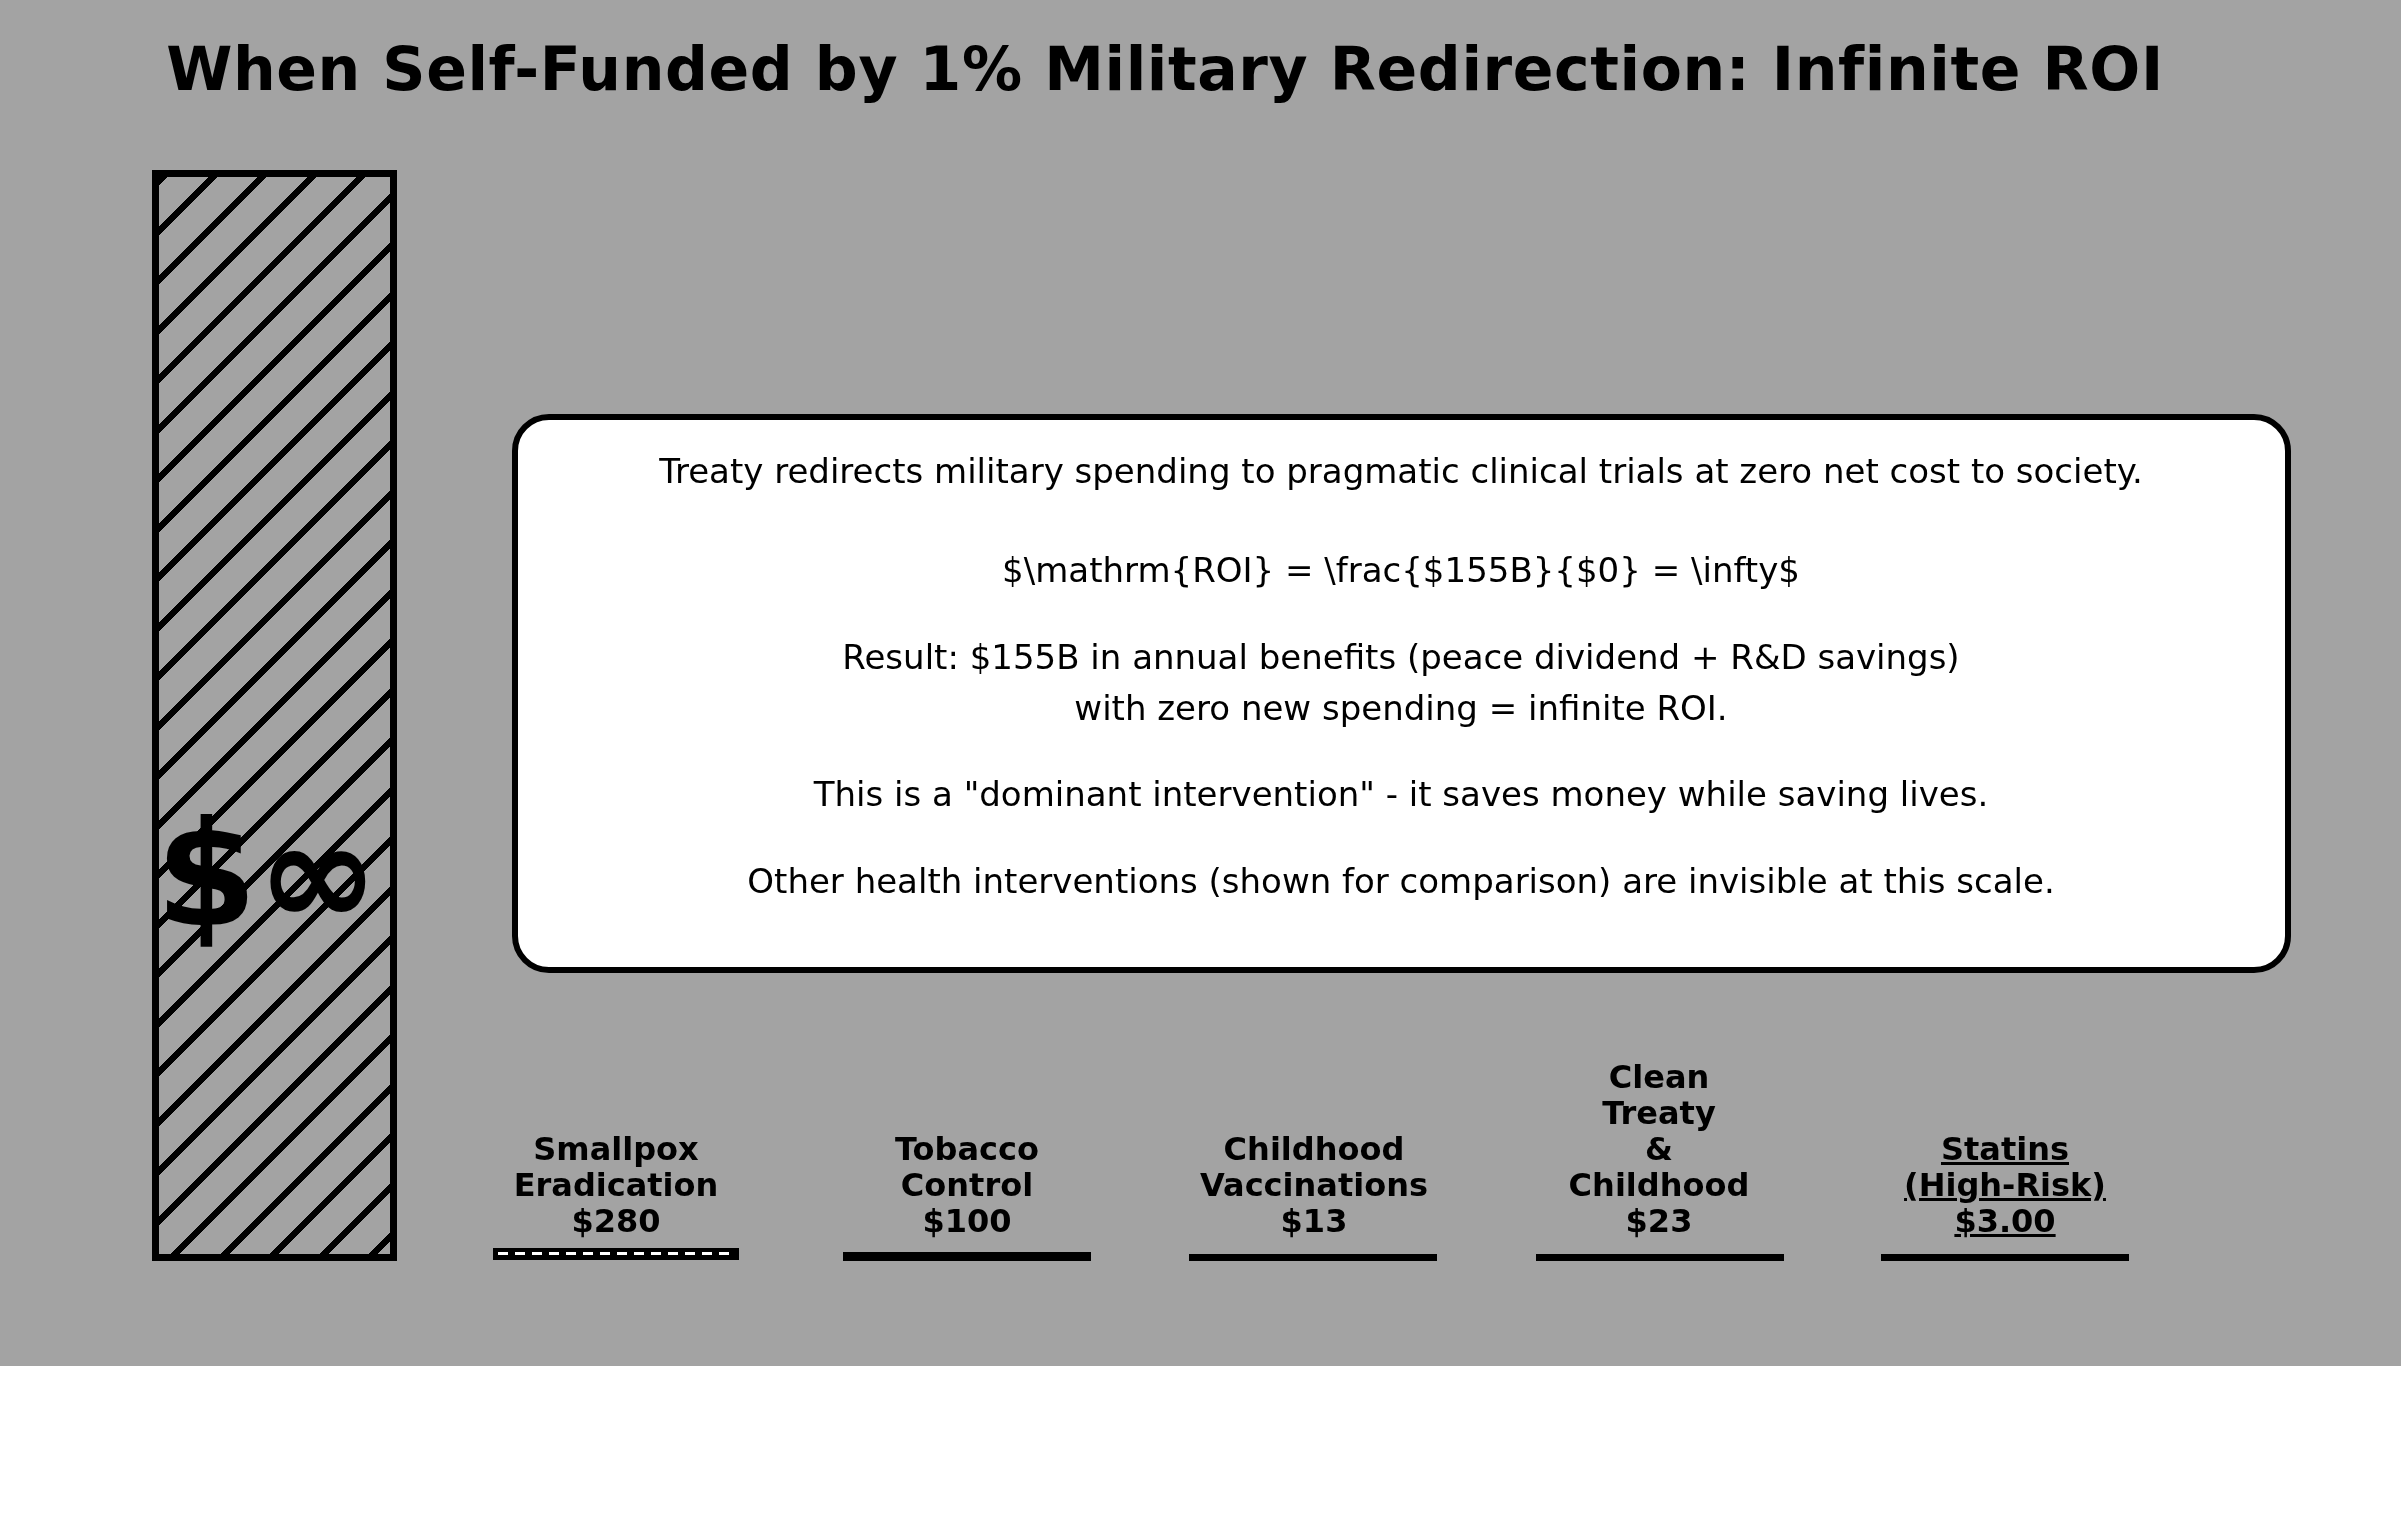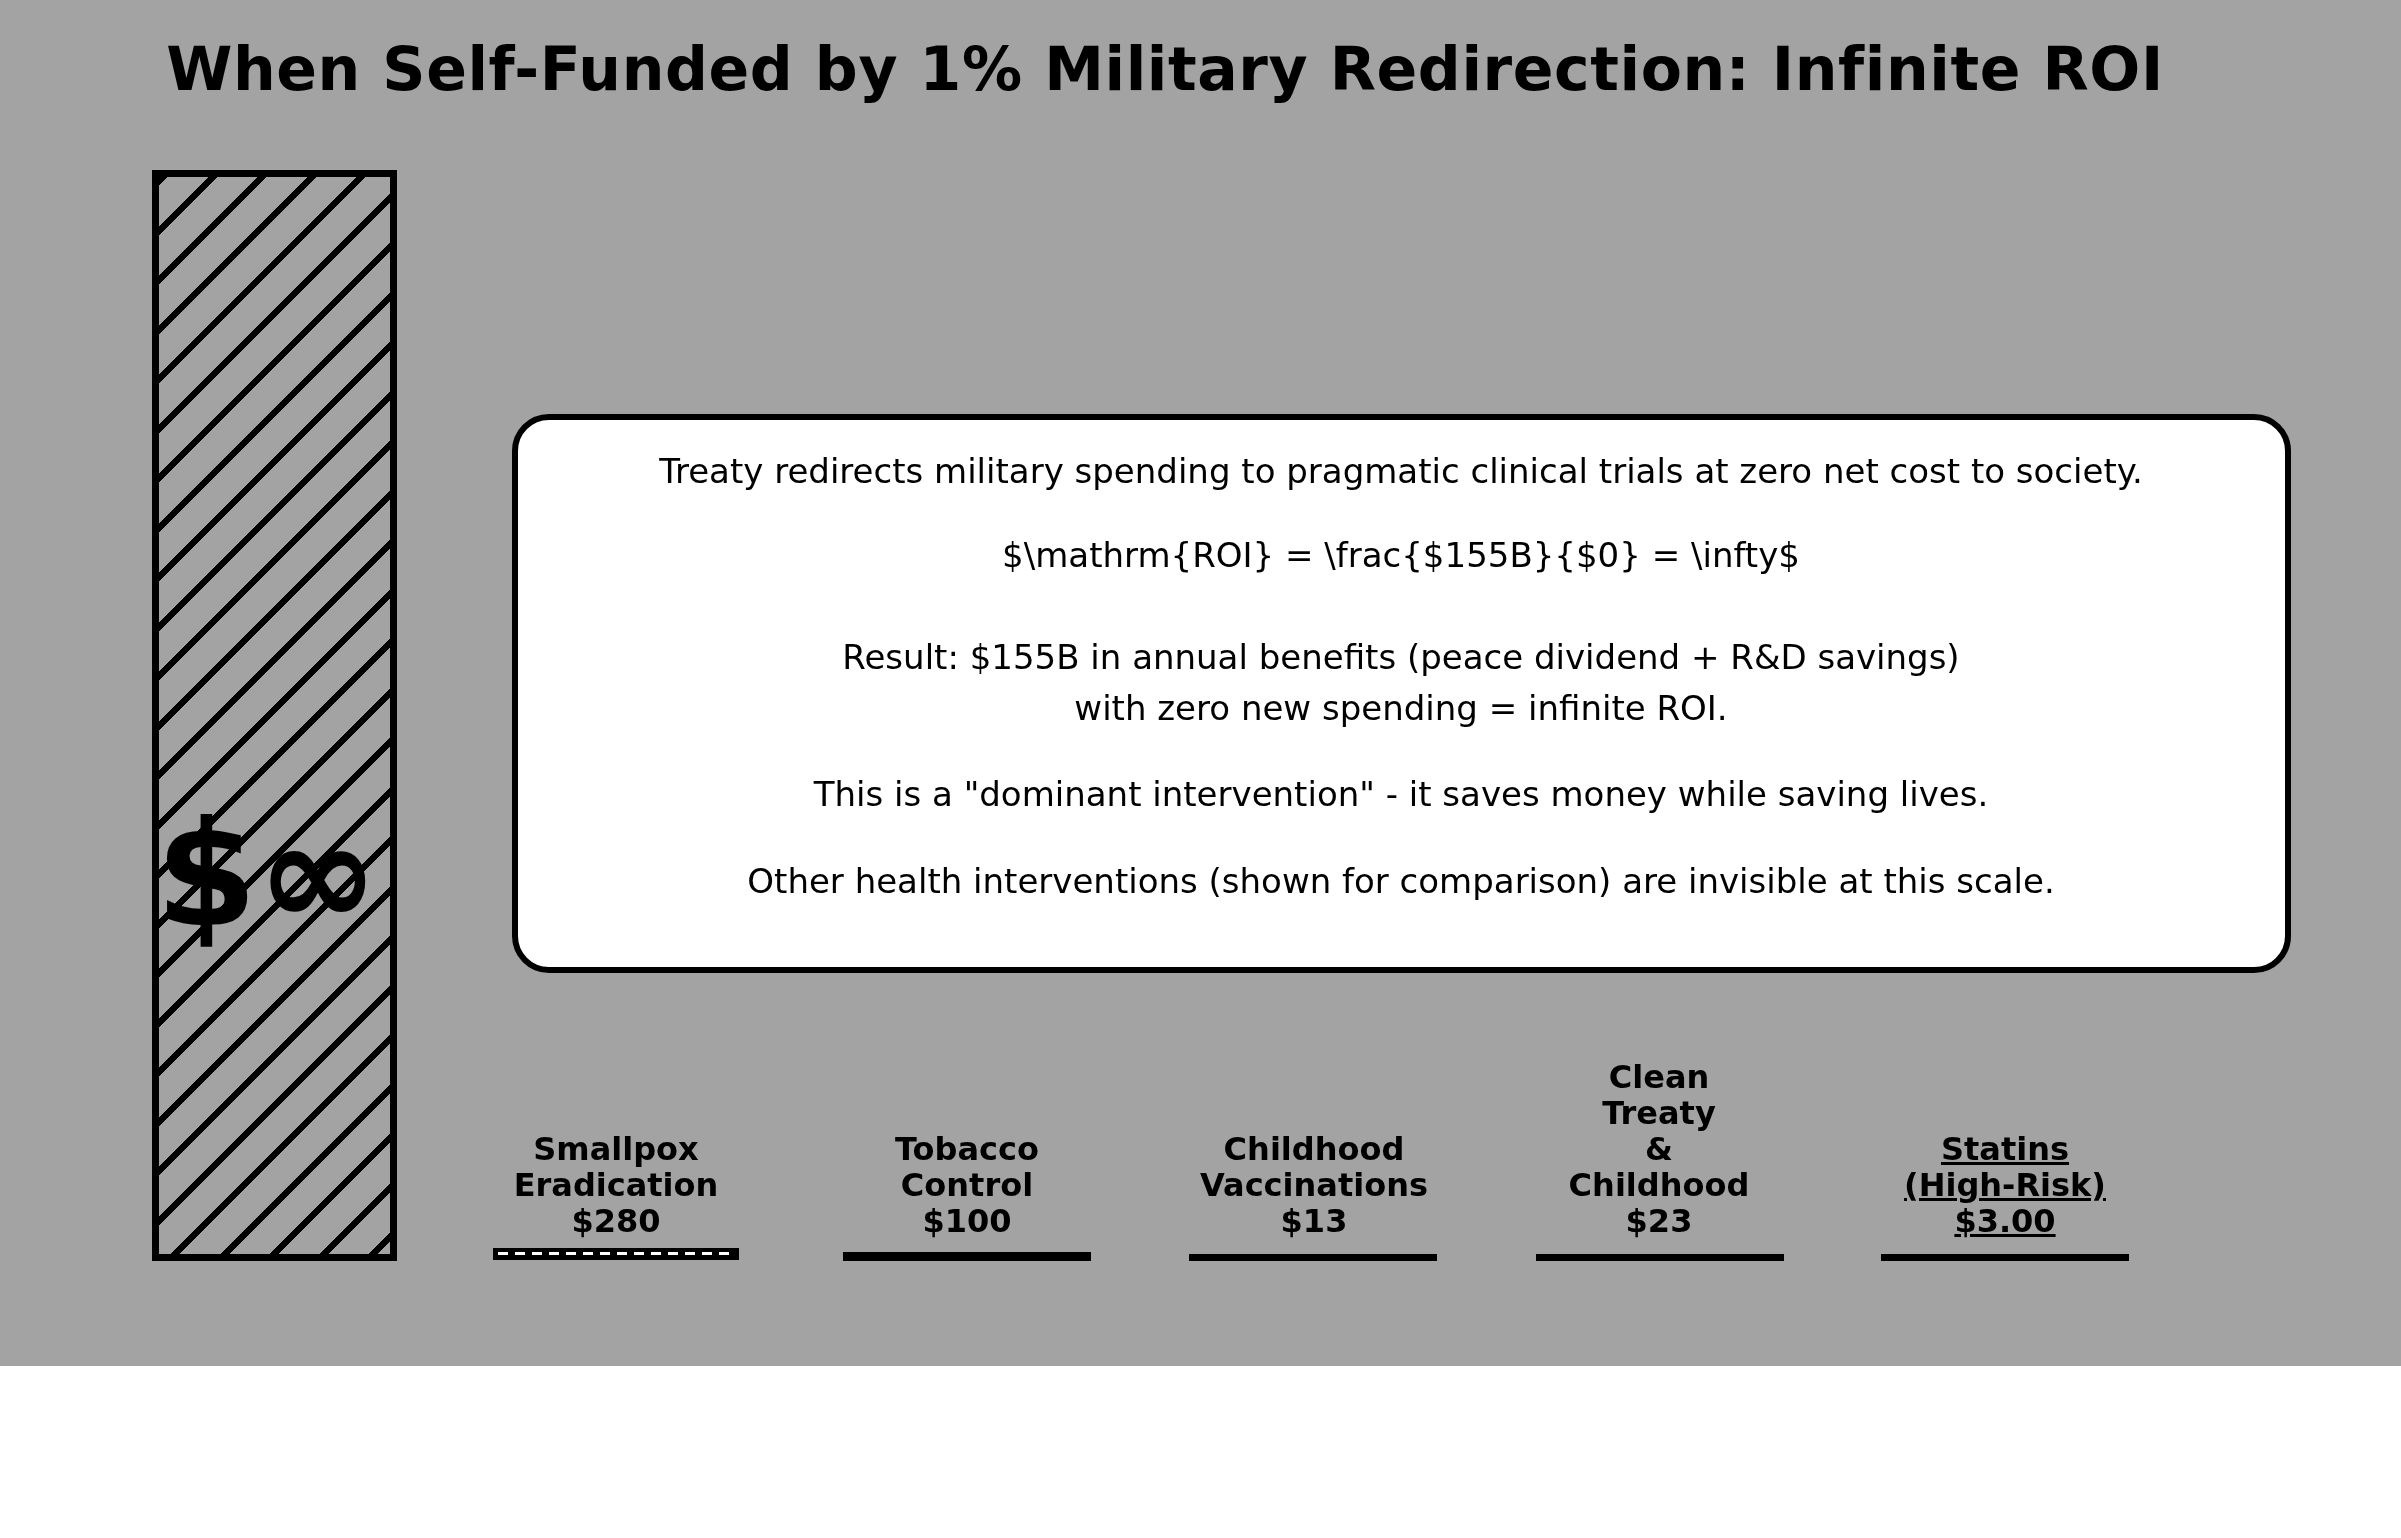--- a/index.html
+++ b/index.html
@@ -56,21 +56,21 @@
     border-radius:37px;
     background:#fff;
   }
   .note-line{
     position:absolute;
     left:1401px;
     transform:translate(-50%,-50%);
     font-size:34px;
     white-space:nowrap;
   }
-  .nl0{top:471px;} .nl1{top:555px;} .nl2{top:657px;}
+  .nl0{top:471px;} .nl1{top:570px;} .nl2{top:657px;}
   .nl3{top:708px;} .nl4{top:794px;} .nl5{top:881px;text-align:center;}
   
   .cmp-label{
     position:absolute;
     top:1239px;
     transform:translate(-50%,-100%);
     font-size:32px; font-weight:bold;
     line-height:36px;
     text-align:center;
     white-space:nowrap;

